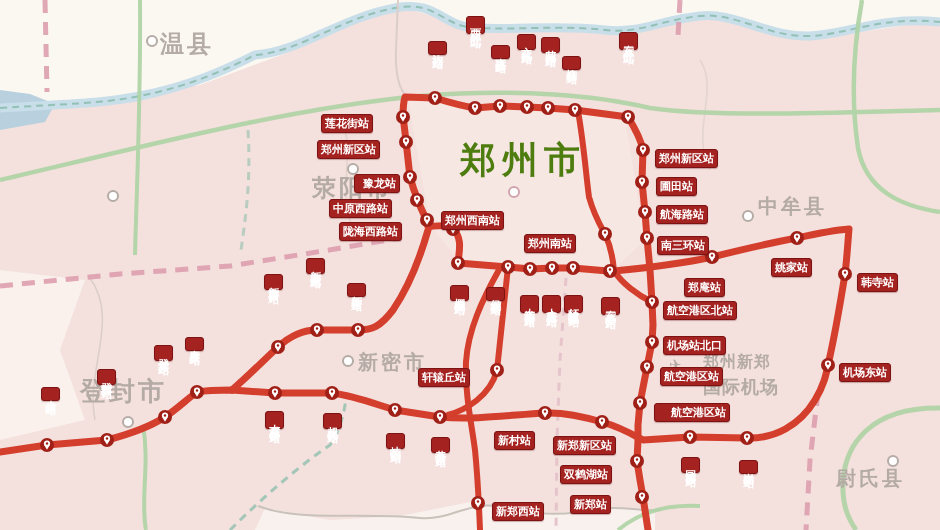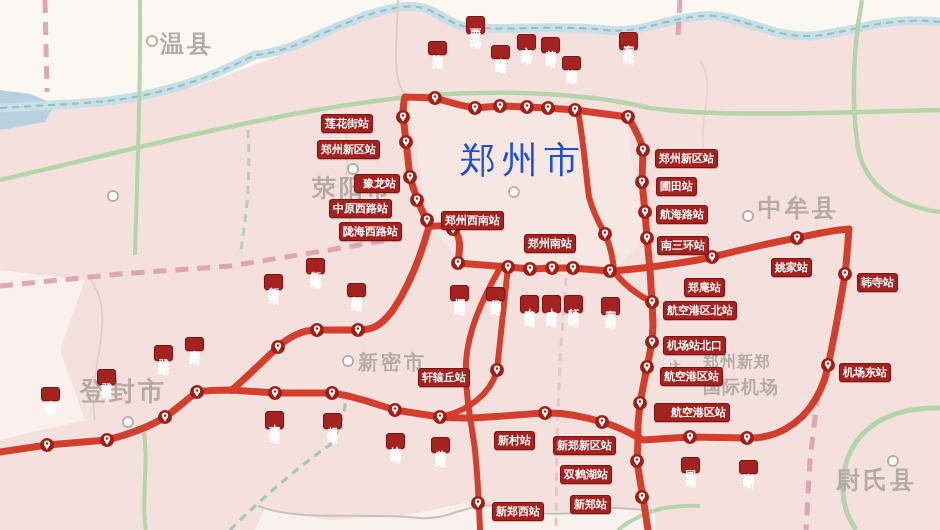--- a/index.html
+++ b/index.html
@@ -3,21 +3,21 @@
 <meta charset="utf-8">
 <style>
   html,body{margin:0;padding:0;background:#888;}
   .stage{position:relative;width:940px;height:530px;overflow:hidden;
          font-family:"Liberation Sans","DejaVu Sans",sans-serif;background:#f4e0dd;}
   .stage svg{position:absolute;left:0;top:0;}
   .layer{position:absolute;left:0;top:0;width:848px;height:530px;pointer-events:none;margin-top:8px;}
   .region{position:absolute;white-space:nowrap;line-height:1;}
   .grey{color:#b4aba5;font-weight:bold;letter-spacing:3px;}
   .grey-sm{color:#b4aba5;font-weight:bold;letter-spacing:1px;}
-  .pink{color:#1d4ed8;font-weight:normal;letter-spacing:6px;}
+  .pink{color:#4d7c0f;font-weight:bold;letter-spacing:6px;}
   .cdot{position:absolute;width:8px;height:8px;border:2px solid #b4aba5;background:#fff;border-radius:50%;}
   .pinkdot{border-color:#cfa4ad;}
   .plane{position:absolute;color:#b4aba5;font-size:15px;}
   .st{position:absolute;background:#a42220;color:#fff;font-weight:bold;font-size:11px;
       line-height:1.15;padding:2px 3px;border:1px solid #7d1213;border-radius:3px;
       box-shadow:0 1px 1px rgba(90,10,10,.3);white-space:nowrap;z-index:5;}
   .st.v{writing-mode:vertical-rl;text-orientation:upright;padding:3px 2px;letter-spacing:2px;}
 </style>
 </head>
 <body>
@@ -60,27 +60,27 @@
   </svg>
 
   <div class="layer" id="regions">
       <div class="region grey" style="left: 160px; top: 24px; font-size: 24px;">温县</div>
       <div class="cdot" style="left: 146px; top: 27px;"></div>
       <div class="cdot" style="left: 107px; top: 182px;"></div>
       <div class="region grey" style="left: 312px; top: 168px; font-size: 24px;">荥阳市</div>
       <div class="cdot" style="left: 347px; top: 155px;"></div>
       <div class="region pink" style="left: 460px; top: 134px; font-size: 36px;">郑州市</div>
       <div class="cdot pinkdot" style="left: 508px; top: 178px;"></div>
-      <div class="region grey" style="left: 758px; top: 188px; font-size: 24px;">中牟县</div>
+      <div class="region grey" style="left: 758px; top: 188px; font-size: 20px;">中牟县</div>
       <div class="cdot" style="left: 742px; top: 202px;"></div>
       <div class="region grey" style="left: 358px; top: 344px; font-size: 20px;">新密市</div>
       <div class="cdot" style="left: 342px; top: 347px;"></div>
       <div class="region grey" style="left: 80px; top: 370px; font-size: 26px;">登封市</div>
       <div class="cdot" style="left: 122px; top: 408px;"></div>
-      <div class="region grey" style="left: 836px; top: 460px; font-size: 24px;">尉氏县</div>
+      <div class="region grey" style="left: 836px; top: 460px; font-size: 20px;">尉氏县</div>
       <div class="cdot" style="left: 887px; top: 447px;"></div>
       <div class="region grey-sm" style="left: 703px; top: 346px; font-size: 16px;">郑州新郑</div>
       <div class="region grey-sm" style="left: 703px; top: 370px; font-size: 18px;">国际机场</div>
       <div class="plane" style="left: 669px; top: 348px;">✈</div>
     </div>
 
   <svg width="940" height="530" style="z-index:4">
     <g id="redlines" fill="none" stroke-linecap="round" stroke-linejoin="round">
         <path d="M428,226 L427,220 C422,212 414,192 410,177 C408,160 405,130 403,117 C403,108 404,100 405,97 L435,98 C448,102 462,106 475,108 L500,106 L527,107 L548,108 L575,110 L628,117 C636,130 641,140 643,150 L642,182 L645,212 L647,238 L650,270 L652,302 L653,325 L652,342 L647,367 L640,403 L638,425 L638,440 L637,461 L640,480 L643,497 L648,530" stroke="#d43e2c" stroke-width="7"></path>
         <path d="M428,226 C438,227 447,223 453,229 C463,238 459,252 458,263" stroke="#d43e2c" stroke-width="7"></path>

